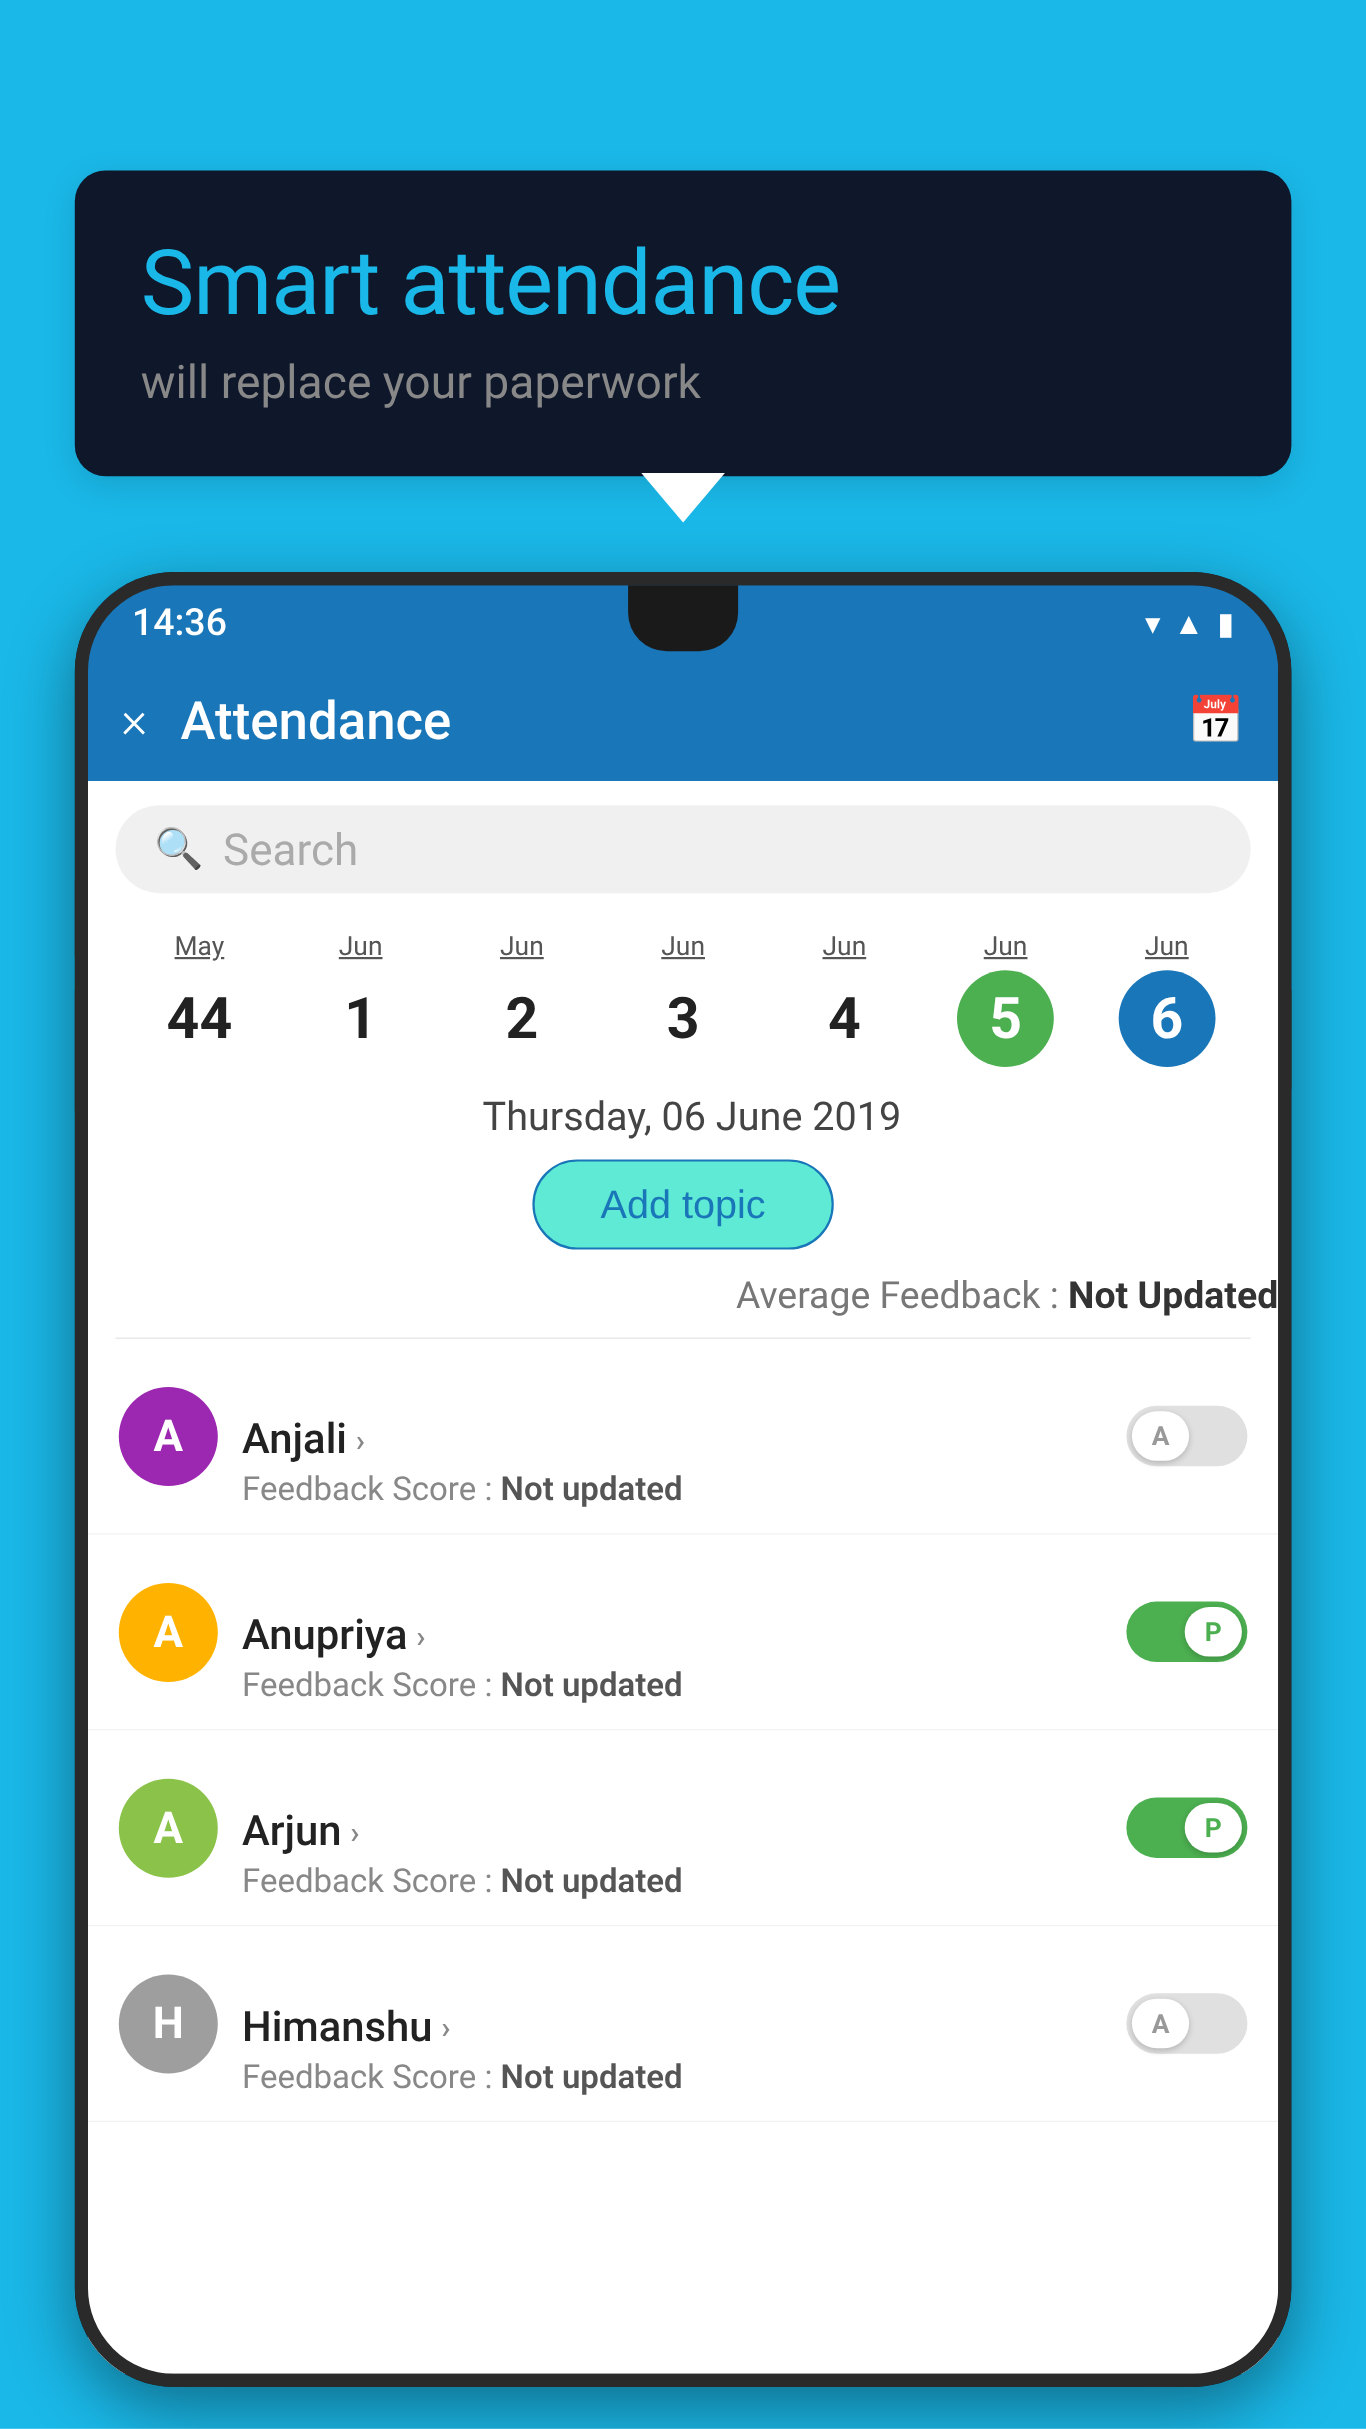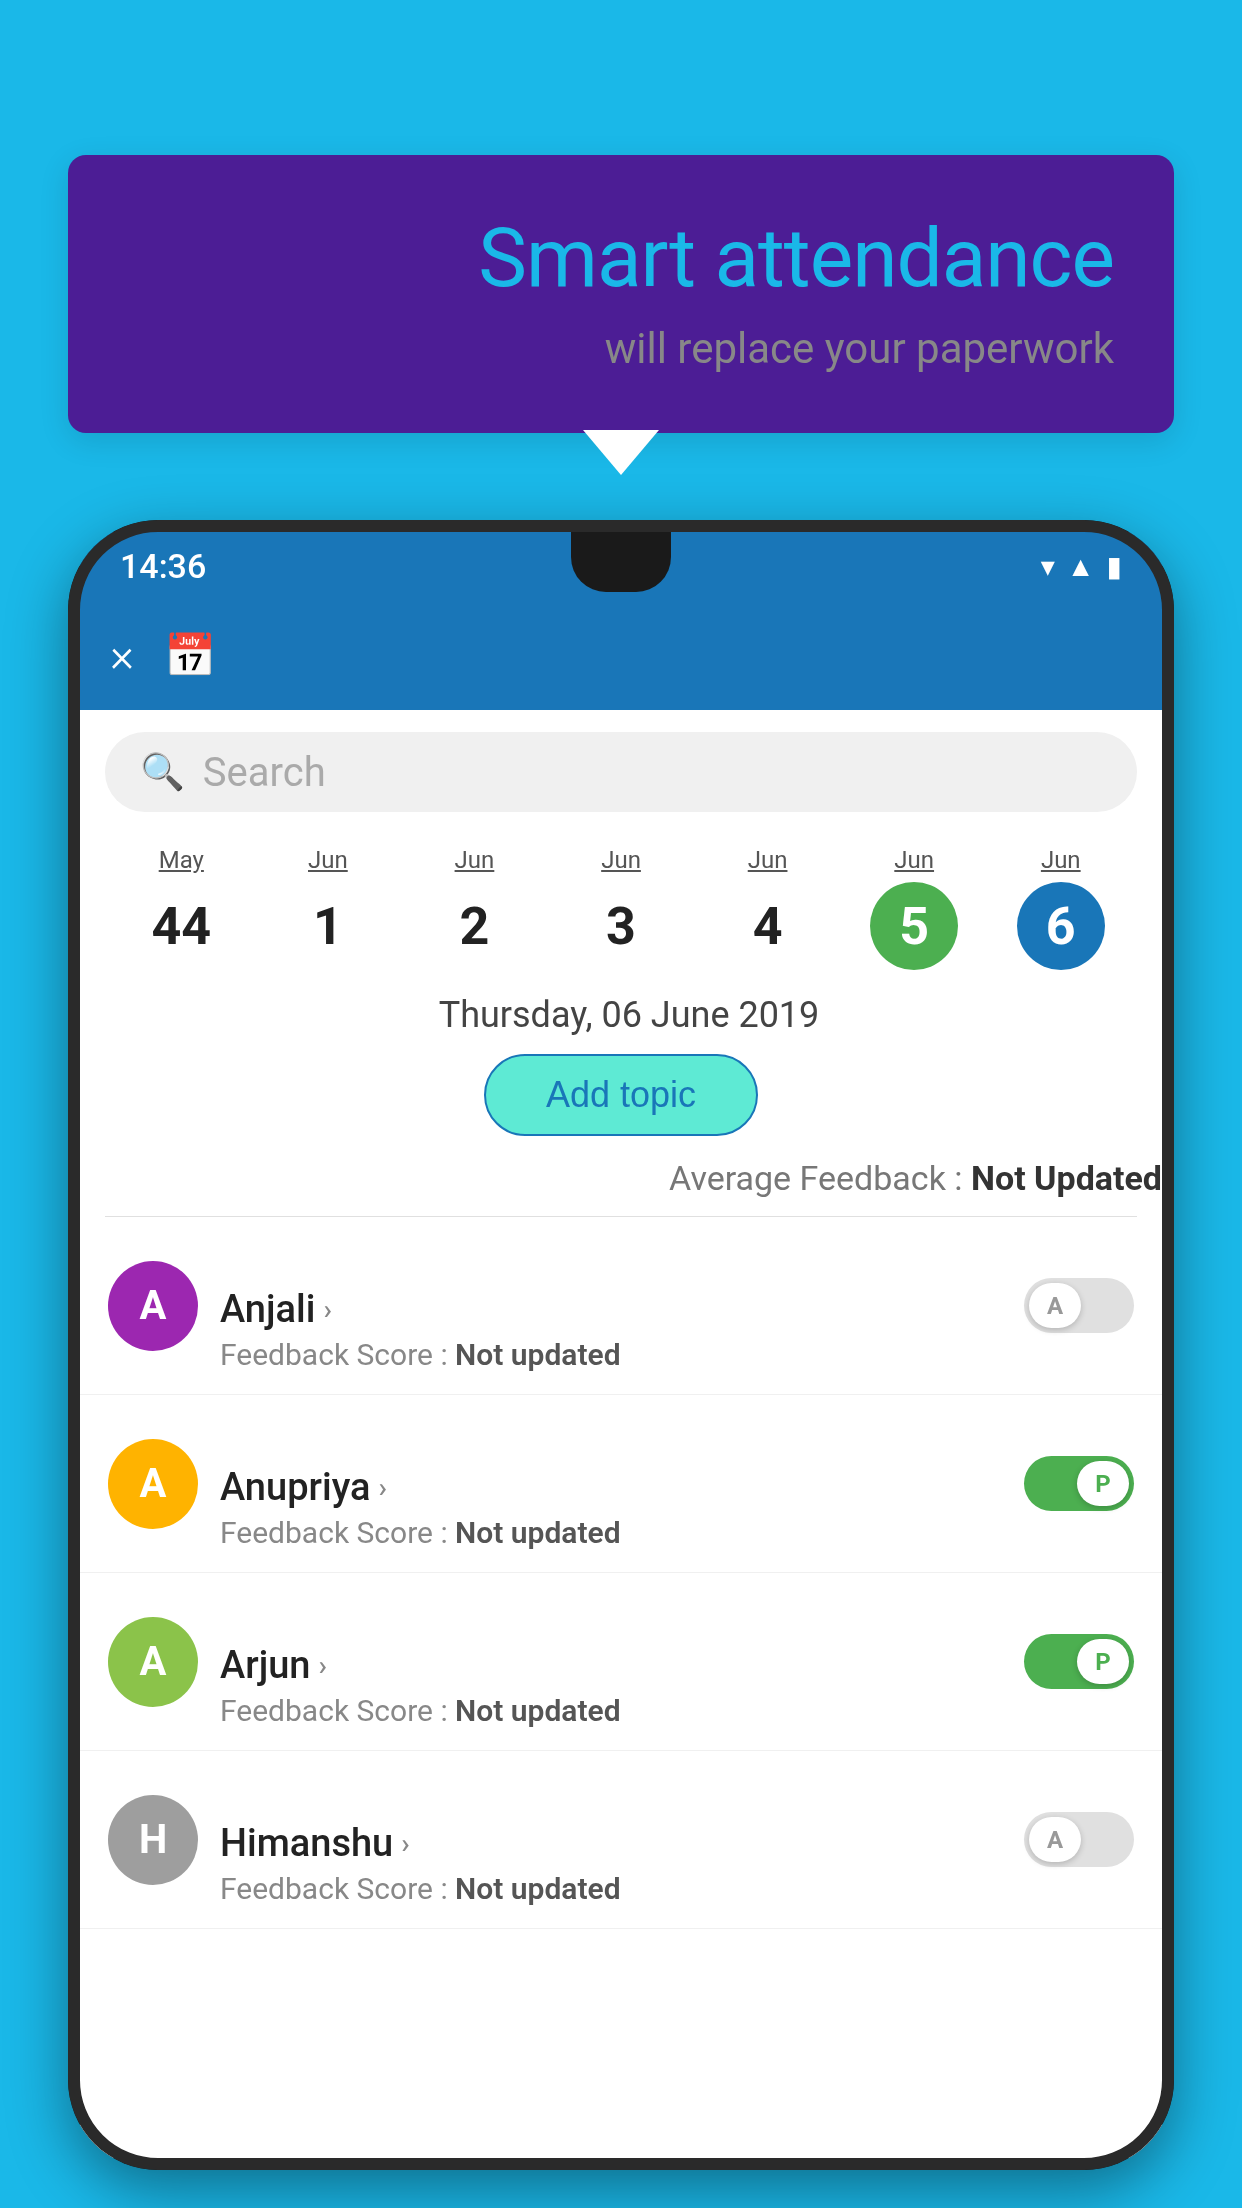--- a/index.html
+++ b/index.html
@@ -12,24 +12,24 @@
       overflow: hidden;
       position: relative;
     }
 
     
     .speech-bubble {
       position: absolute;
       top: 155px;
       left: 68px;
       right: 68px;
-      background: #4c1d95;
-      border-radius: 18px;
+      background: #0f172a;
+      border-radius: 28px;
       padding: 55px 60px 60px;
-      text-align: right;
+      text-align: left;
       box-shadow: 0 8px 30px rgba(0,0,0,0.12);
     }
 
     .speech-bubble::after {
       content: '';
       position: absolute;
       bottom: -42px;
       left: 50%;
       transform: translateX(-50%);
       width: 0;
@@ -433,20 +433,21 @@
       <span class="status-time">14:36</span>
       <div class="status-icons">
         <span>▾</span>
         <span>▲</span>
         <span>▮</span>
       </div>
     </div>
 
     <div class="app-bar">
       <span class="app-bar-close">×</span>
+      <span class="app-bar-title">Attendance</span>
       <span class="app-bar-calendar">📅</span>
     </div>
 
     <div class="screen">
 
       <div class="search-bar">
         <span class="search-icon">🔍</span>
         <span class="search-text">Search</span>
       </div>
 

